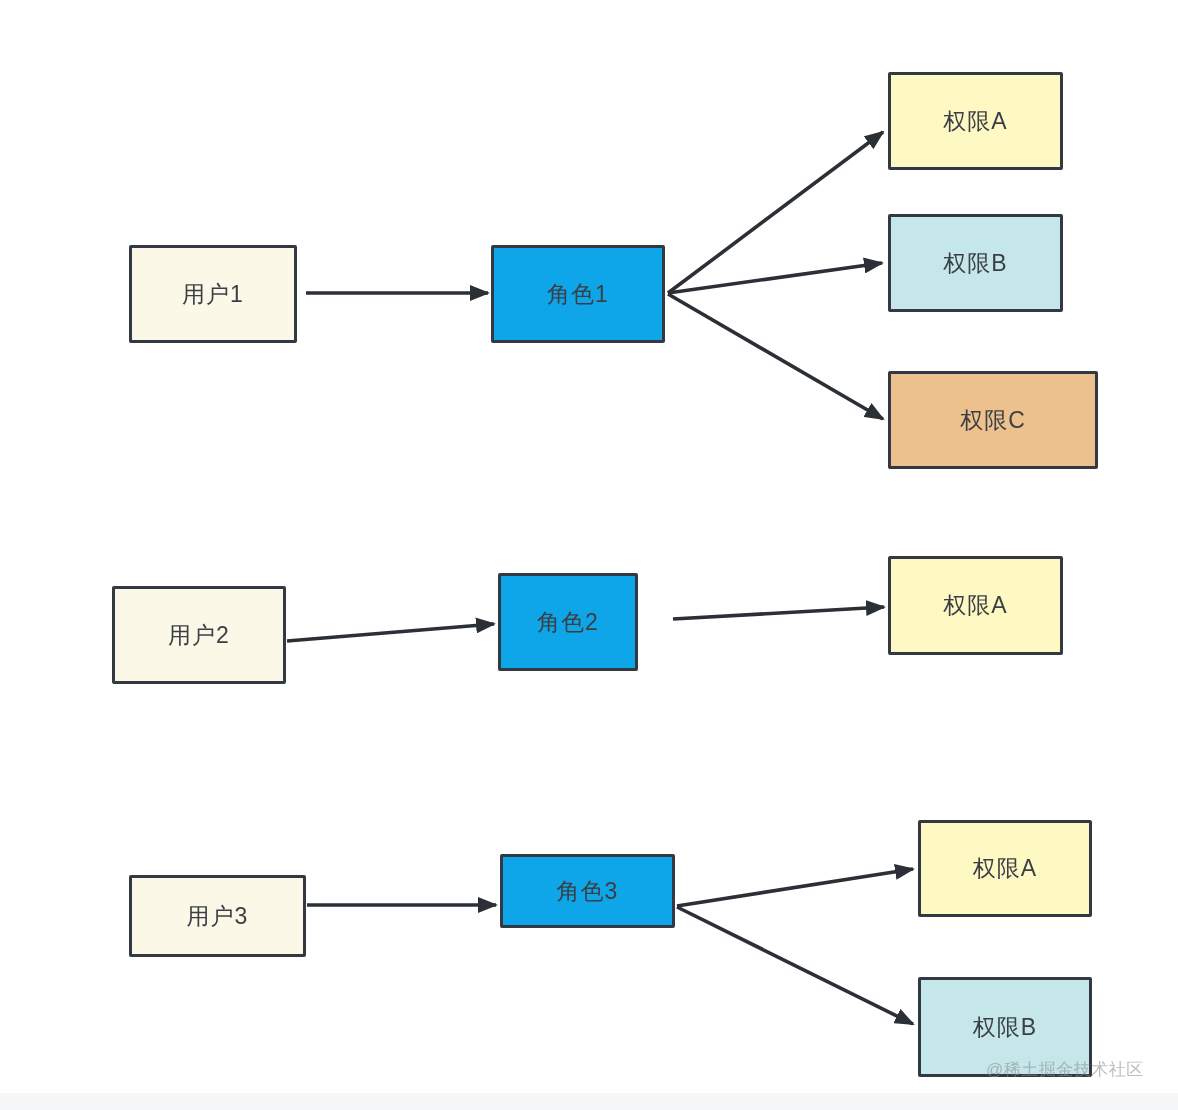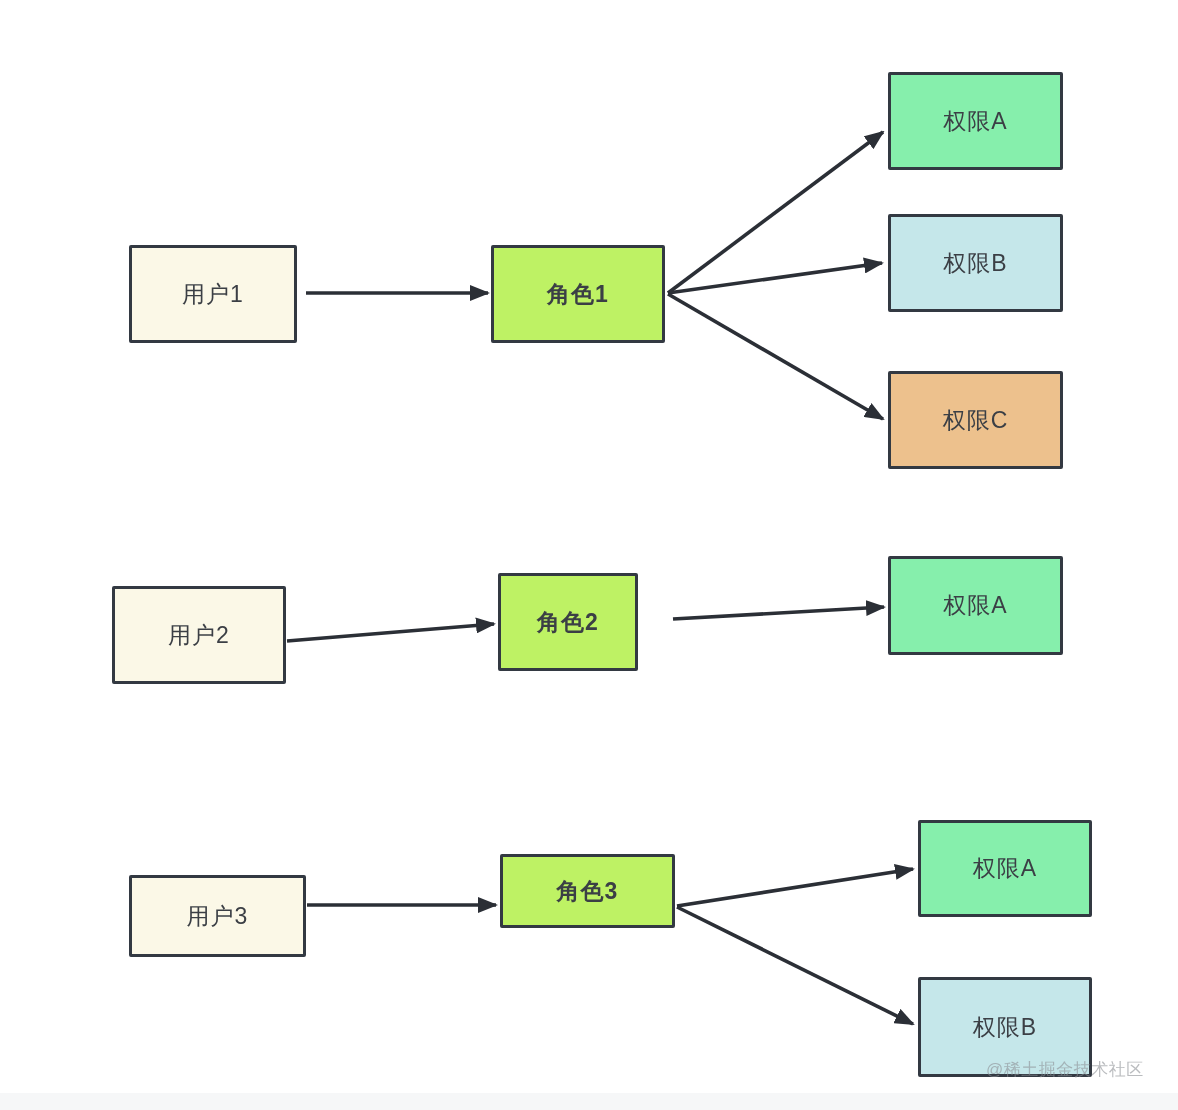--- a/index.html
+++ b/index.html
@@ -30,22 +30,22 @@
       border-radius: 2px;
       display: flex;
       align-items: center;
       justify-content: center;
       color: #3b3f45;
       font-size: 23px;
       letter-spacing: 1px;
     }
     .node .label { white-space: nowrap; }
     .user   { background: #fbf8e7; }
-    .role   { background: #bef264; font-weight: bold; }
-    .perm-a { background: #86efac; }
+    .role   { background: #0ea5e9; }
+    .perm-a { background: #fef9c3; }
     .perm-b { background: #c5e7ea; }
     .perm-c { background: #edc18d; }
     .watermark {
       position: absolute;
       left: 986px;
       top: 1058px;
       font-size: 17px;
       color: rgba(140, 143, 148, 0.6);
       letter-spacing: 0.5px;
       white-space: nowrap;
@@ -88,21 +88,21 @@
   </div>
   <div class="node role" style="left:491px;top:245px;width:174px;height:98px">
     <span class="label">角色1</span>
   </div>
   <div class="node perm-a" style="left:888px;top:72px;width:175px;height:98px">
     <span class="label">权限A</span>
   </div>
   <div class="node perm-b" style="left:888px;top:214px;width:175px;height:98px">
     <span class="label">权限B</span>
   </div>
-  <div class="node perm-c" style="left:888px;top:371px;width:175px;height:98px">
+  <div class="node perm-c" style="left:888px;top:371px;width:210px;height:98px">
     <span class="label">权限C</span>
   </div>
 
   <div class="node user" style="left:112px;top:586px;width:174px;height:98px">
     <span class="label">用户2</span>
   </div>
   <div class="node role" style="left:498px;top:573px;width:140px;height:98px">
     <span class="label">角色2</span>
   </div>
   <div class="node perm-a" style="left:888px;top:556px;width:175px;height:99px">

